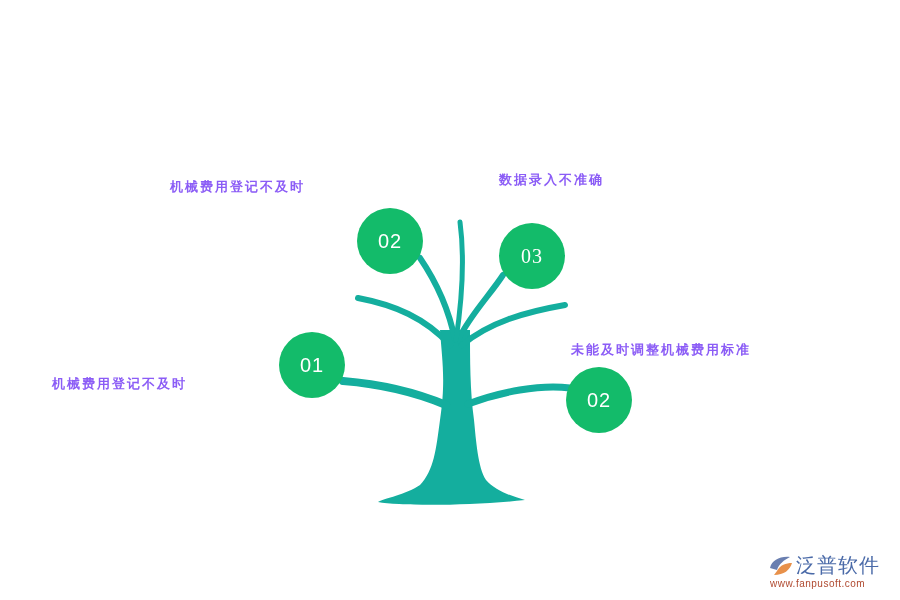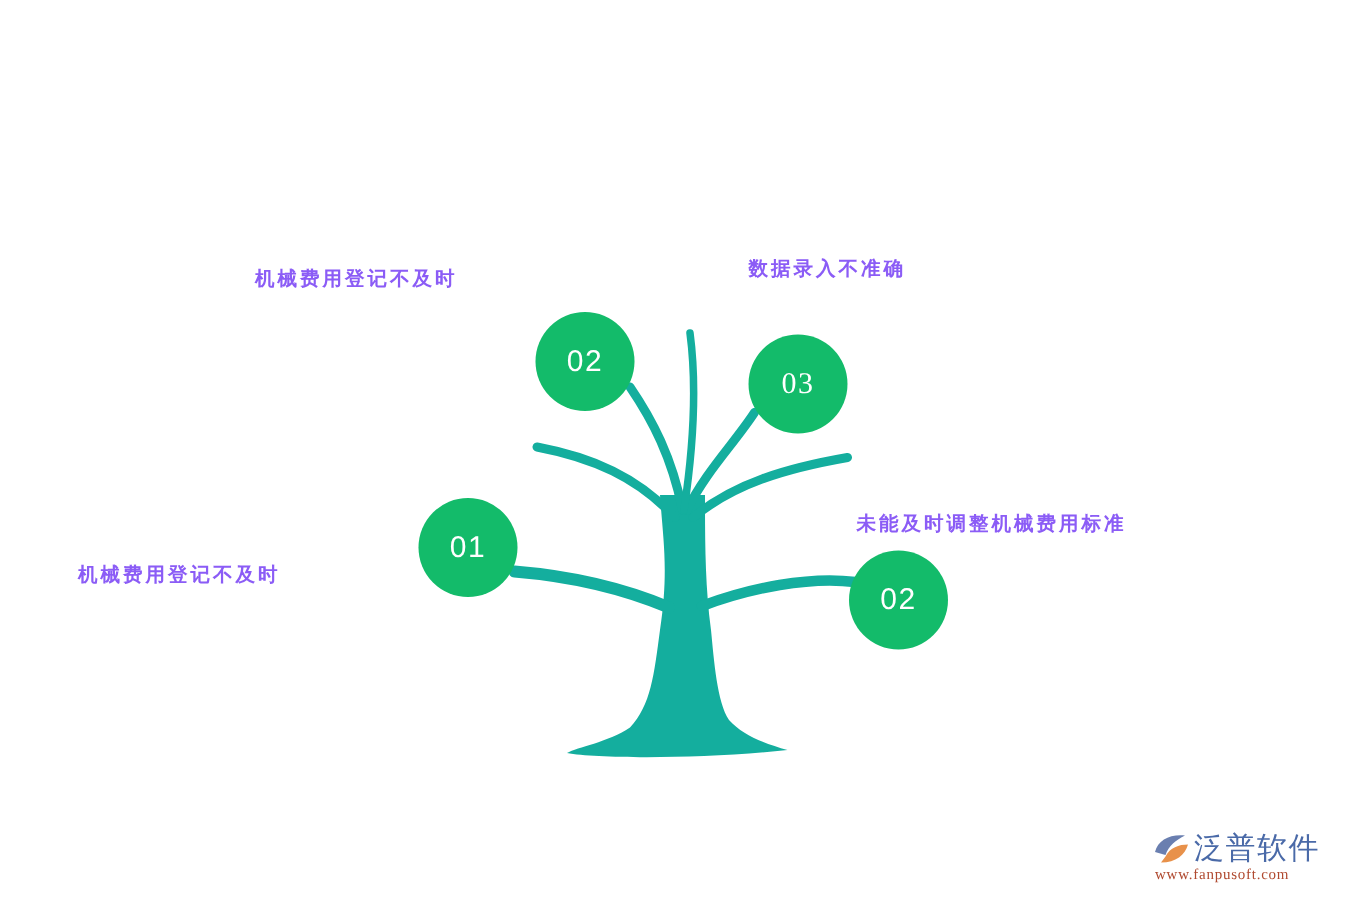--- a/index.html
+++ b/index.html
@@ -10,21 +10,21 @@
              letter-spacing: 2px; white-space: nowrap; line-height: 24px; }
     .node { position: absolute; width: 66px; height: 66px; border-radius: 50%;
             background: #13bb6a; color: #ffffff; display: flex; align-items: center;
             justify-content: center; font-family: "Liberation Sans", sans-serif;
             font-size: 20px; letter-spacing: 1px; }
     .logo { position: absolute; left: 768px; top: 552px; width: 130px; height: 44px; text-align: center; }
     .logo-mark { position: absolute; left: 0; top: 2px; width: 26px; height: 24px; }
     .logo-name { position: absolute; left: 28px; top: 0; font-size: 20px; color: #4a6aa8;
                  letter-spacing: 1px; line-height: 26px; white-space: nowrap; }
     .logo-url { position: absolute; left: 2px; top: 26px; font-size: 10px; color: #b04a30;
-                font-family: Liberation Serif, serif; white-space: nowrap; letter-spacing: 0.5px; }
+                font-family: Liberation Sans, sans-serif; white-space: nowrap; letter-spacing: 0.5px; }
   </style>
 </head>
 <body>
 
 <svg class="tree" viewBox="0 0 900 600" xmlns="http://www.w3.org/2000/svg">
   <g fill="#14ae9e" stroke="none">
 
     <path d="M440,330 C442,360 446,380 440,420 C436,450 434,470 420,485 C405,495 385,498 378,502 C400,506 470,506 525,500 C510,496 495,490 486,480 C478,468 476,440 474,420 C470,390 470,360 470,330 Z"></path>
   </g>
   <g fill="none" stroke="#14ae9e" stroke-linecap="round">

